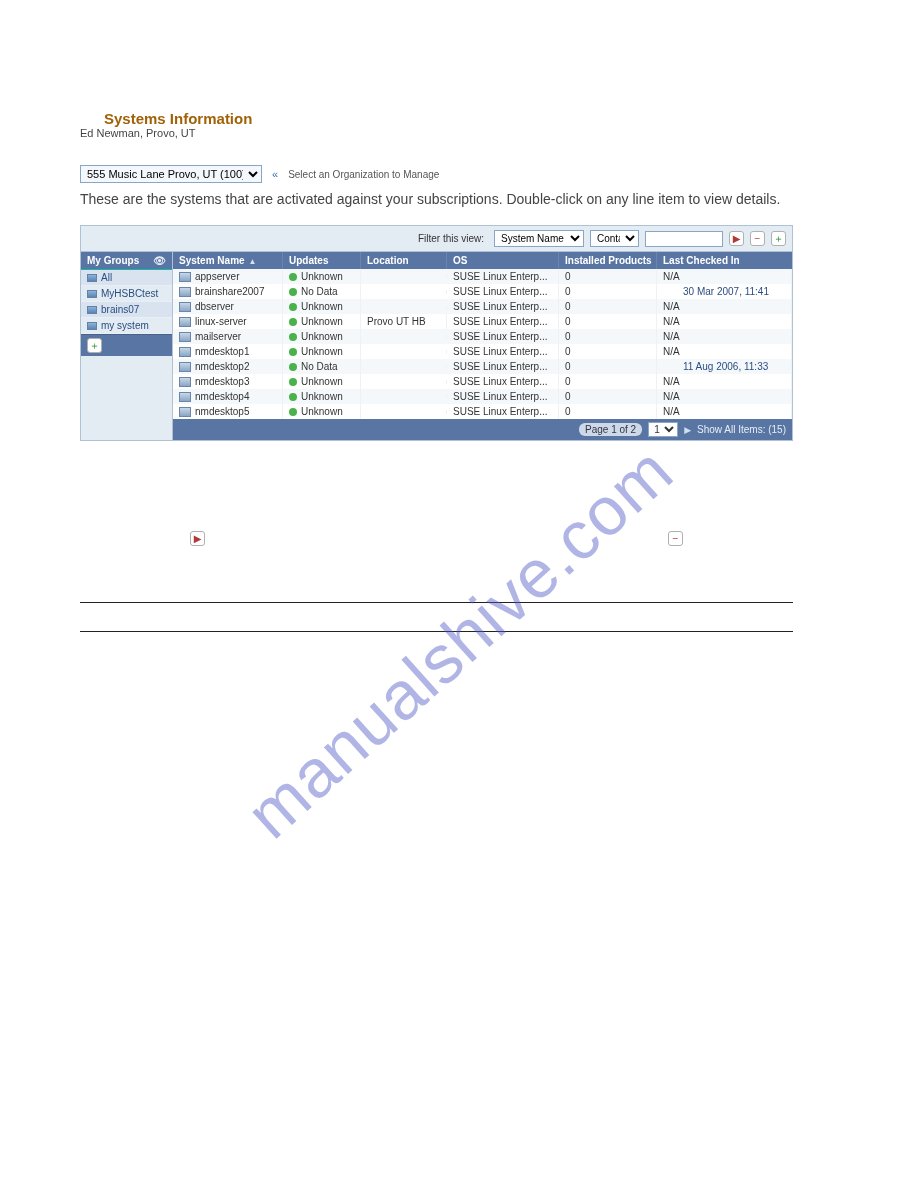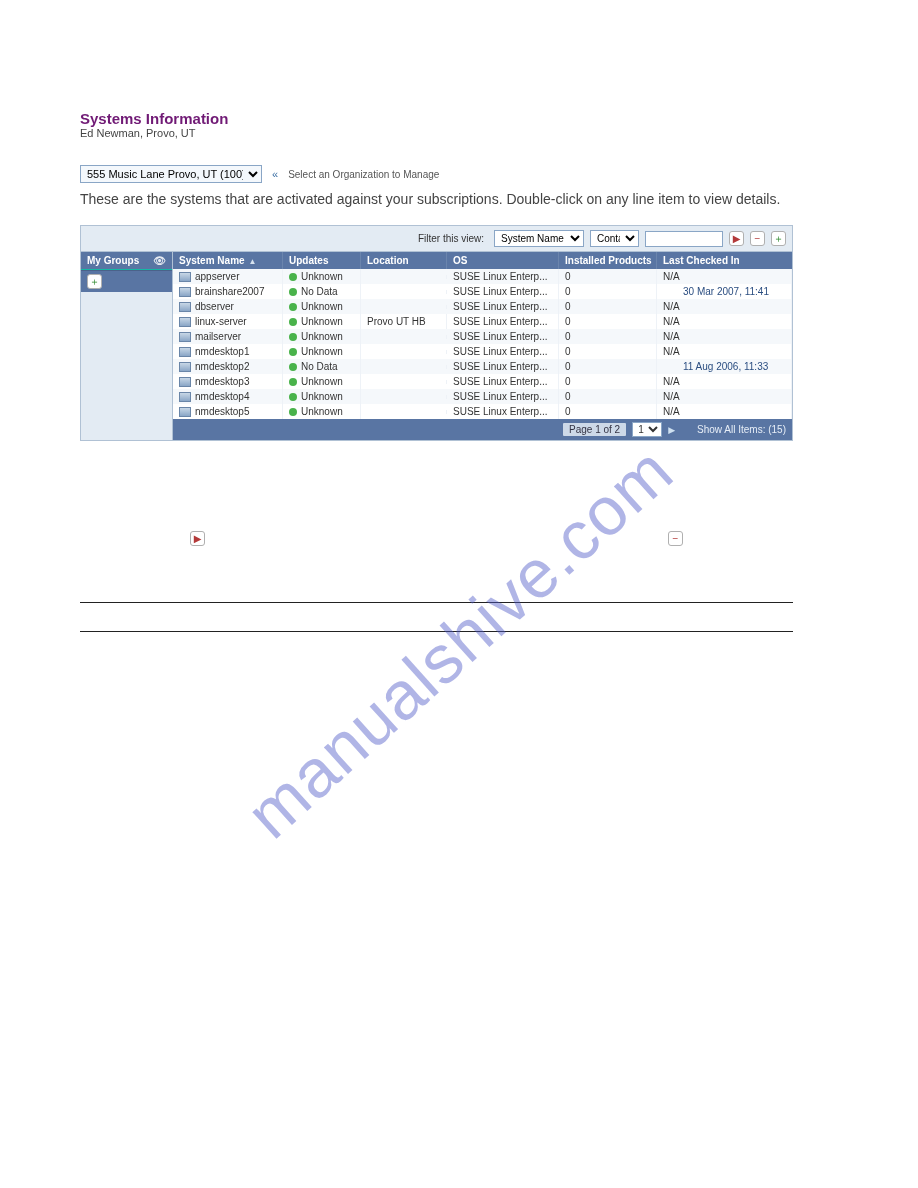--- a/index.html
+++ b/index.html
@@ -1,17 +1,17 @@
 <!DOCTYPE html>
 <html><head>
 <meta charset="utf-8">
 <style>
   * { box-sizing: border-box; margin: 0; padding: 0; }
   body { font-family: Arial, Helvetica, sans-serif; font-size: 11px; color: #333; background: #fff; width: 918px; min-height: 1188px; position: relative; padding: 110px 125px 60px 80px; }
-  .page-title { font-size: 15px; font-weight: bold; color: #701a75; }
+  .page-title { font-size: 15px; font-weight: bold; color: #a16207; margin-left: 24px; }
   .page-subtitle { font-size: 11px; color: #444; margin-bottom: 26px; }
   .controls-row { display: flex; align-items: center; gap: 10px; margin: 14px 0 6px; }
   select.org-select { font-size: 11px; border: 1px solid #8aa6c6; background: #f4f8fc; padding: 1px 2px; width: 182px; }
   .chev { color: #3b6fa4; font-size: 11px; }
   .hint { font-size: 10px; color: #555; }
   .desc { font-size: 14px; color: #444; margin: 8px 0 18px; }
   .panel { border: 1px solid #b0c1d4; background: #e3ebf3; }
   .panel-top { display: flex; justify-content: flex-end; align-items: center; gap: 6px; padding: 4px 6px; background: #e3ebf3; border-bottom: 1px solid #b0c1d4; }
   .filter-label { font-size: 10px; color: #333; margin-right: 4px; }
   select.small-select { font-size: 10px; border: 1px solid #8aa6c6; background: #fff; padding: 1px 2px; }
@@ -38,24 +38,24 @@
   .col-ip    { width: 98px; }
   .col-last  { flex: 1; border-right: none; }
   .row { display: flex; align-items: center; font-size: 10px; color: #333; }
   .row:nth-child(odd) { background: #f5f8fb; }
   .row:nth-child(even) { background: #ffffff; }
   .td { padding: 2px 6px; border-right: 1px solid #eef2f7; white-space: nowrap; overflow: hidden; text-overflow: ellipsis; }
   .sys-cell { display: flex; align-items: center; gap: 4px; }
   .sys-icon { width: 12px; height: 10px; border: 1px solid #6a86a8; background: linear-gradient(#c7d7e6,#8aa6c6); display: inline-block; }
   .dot { width: 8px; height: 8px; border-radius: 50%; background: #49b24b; display: inline-block; margin-right: 4px; vertical-align: middle; }
   .tfoot { background: #5975a3; color: #fff; display: flex; justify-content: flex-end; align-items: center; gap: 6px; padding: 3px 6px; font-size: 10px; }
-  .pagechip { background: #cdd9e8; color: #334; border-radius: 1px; padding: 1px 6px; }
+  .pagechip { background: #cdd9e8; color: #334; border-radius: 6px; padding: 1px 6px; }
   .page-sel { font-size: 10px; border: 1px solid #8aa6c6; padding: 0 1px; background:#fff; color:#333;}
   .nav-tri { color: #cfe1f0; font-size: 9px; cursor: pointer; }
-  .showall { color: #e7eef7; cursor: pointer; margin-left: 16px; }
+  .showall { color: #e7eef7; cursor: pointer; }
   .export-row { text-align: right; padding: 4px 6px; font-size: 10px; background: #f6f8fb; }
   .export-row a { color: #2a4d80; text-decoration: none; cursor: pointer; }
   .link-blue { color: #2a4d80; margin-left: 20px; }
   .under-icons { margin-top: 90px; display: flex; justify-content: space-between; padding: 0 110px 0 110px; }
   .rules { margin-top: 56px; }
   .hr { border: none; border-top: 1px solid #222; margin: 28px 0; }
   .watermark { position: absolute; left: 50%; top: 54%; transform: translate(-50%,-50%) rotate(-42deg); font-size: 68px; font-weight: 500; color: rgba(80,90,200,0.45); letter-spacing: 1px; pointer-events: none; user-select: none; white-space: nowrap; }
 </style>
 </head>
 <body>
@@ -89,20 +89,38 @@
     <span class="icon-btn">−</span>
     <span class="icon-btn green">＋</span>
   </div>
 
   <div class="main-row">
     <div class="sidebar">
       <div class="sidebar-header">
         <span>My Groups</span>
         <span class="eye">👁</span>
       </div>
+      <div id="group-list">
+          <div class="group-item">
+            <span class="gicon"></span>
+            <span>All</span>
+          </div>
+          <div class="group-item">
+            <span class="gicon"></span>
+            <span>MyHSBCtest</span>
+          </div>
+          <div class="group-item">
+            <span class="gicon"></span>
+            <span>brains07</span>
+          </div>
+          <div class="group-item">
+            <span class="gicon"></span>
+            <span>my system</span>
+          </div>
+        </div>
       <div class="sidebar-footer">
         <span class="icon-btn">＋</span>
       </div>
     </div>
 
     <div class="right">
       <div class="thead">
         <div class="th col-sys sort">System Name</div>
         <div class="th col-upd">Updates</div>
         <div class="th col-loc">Location</div>

